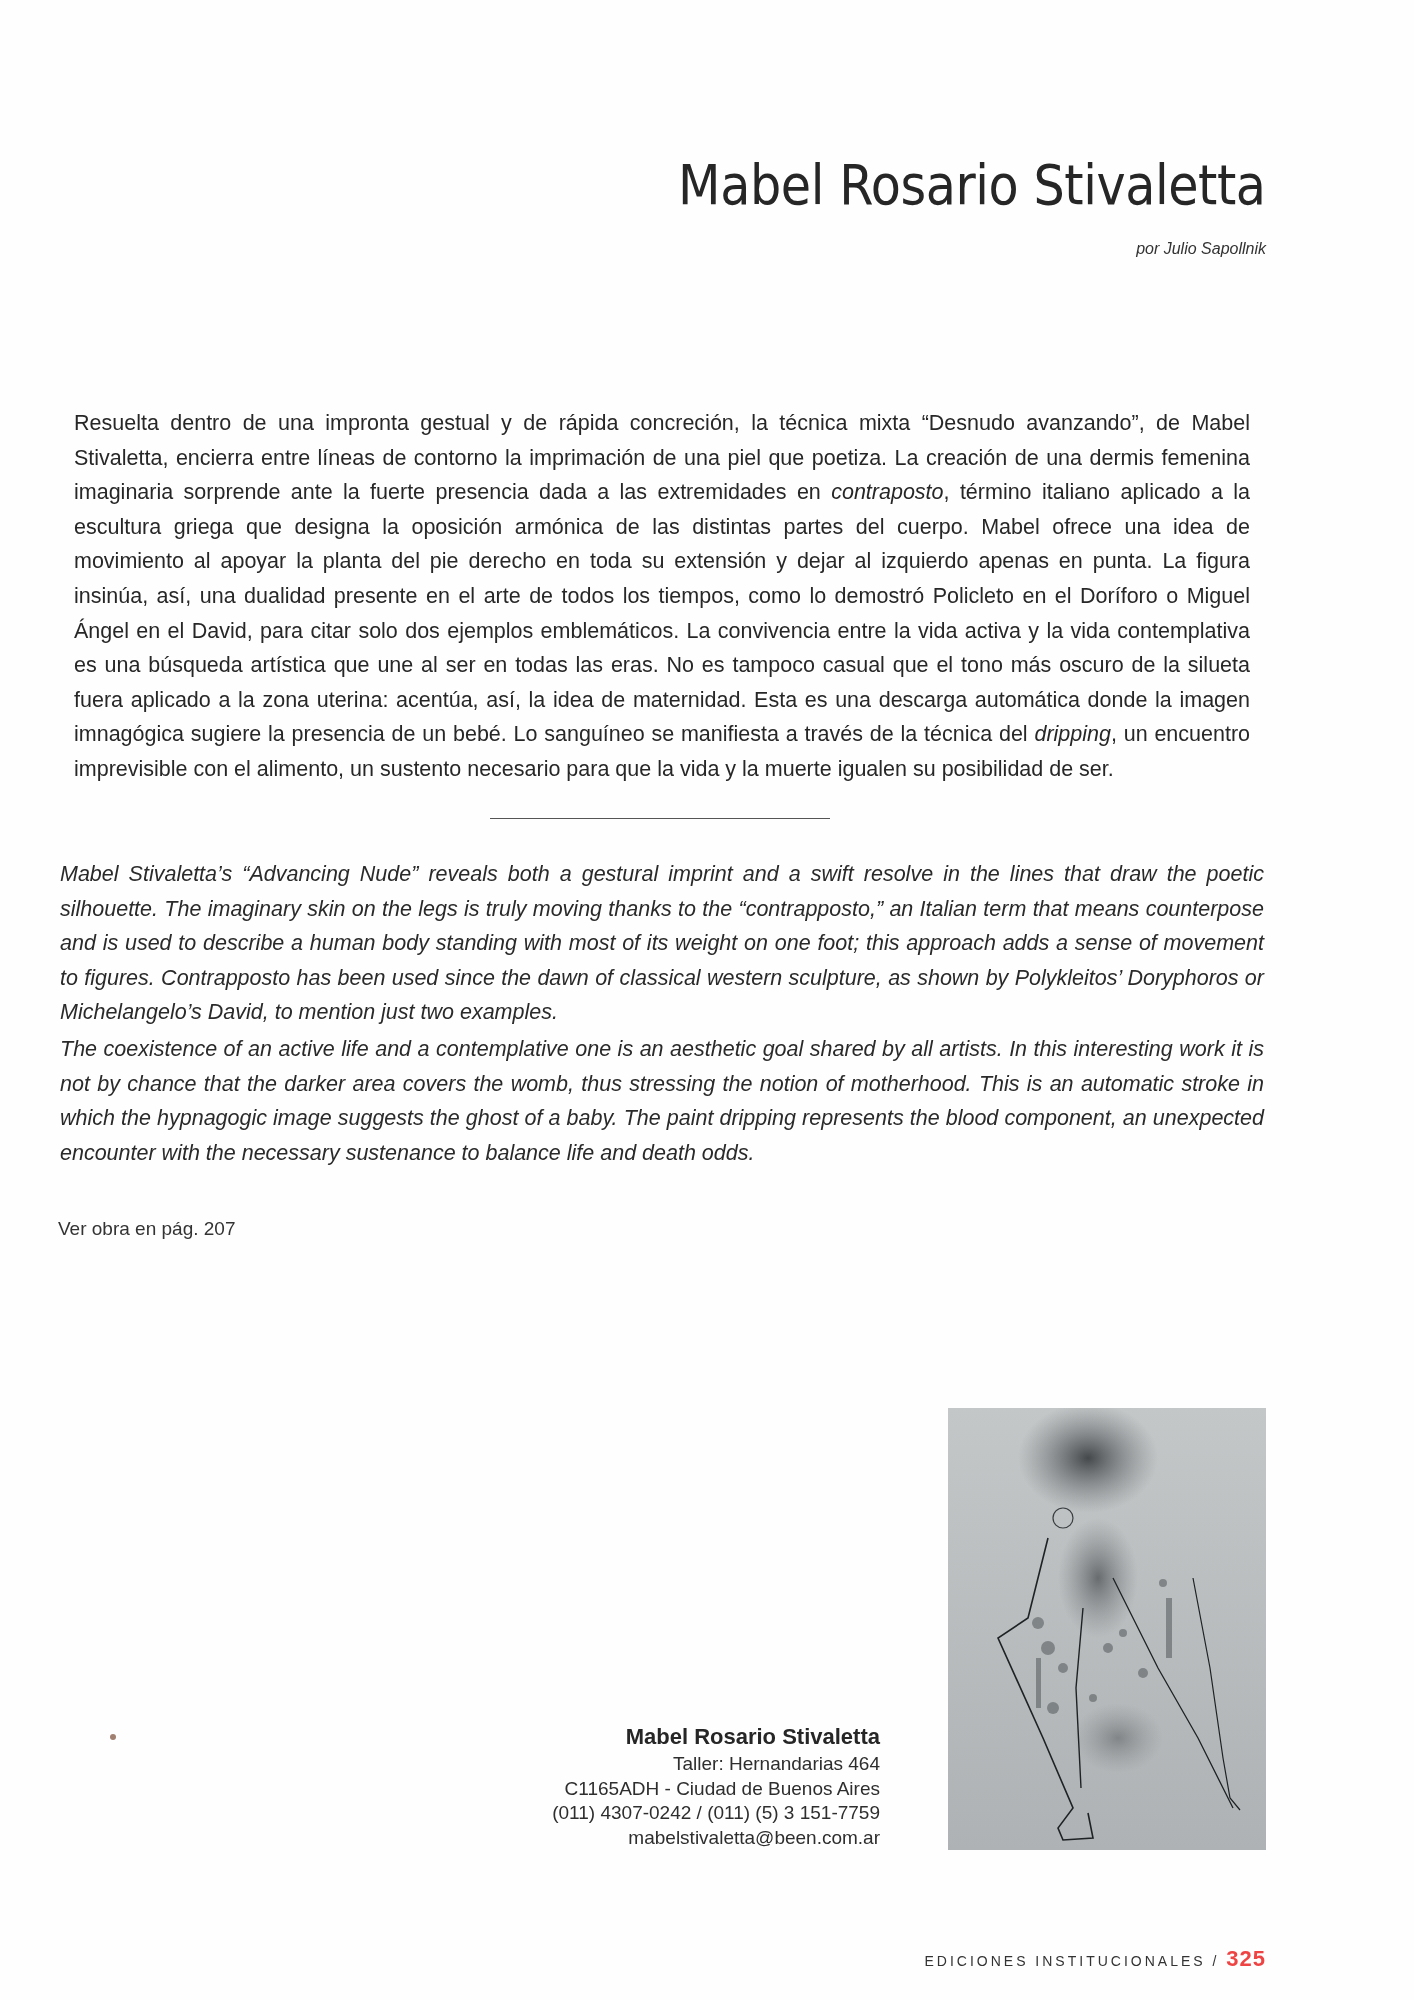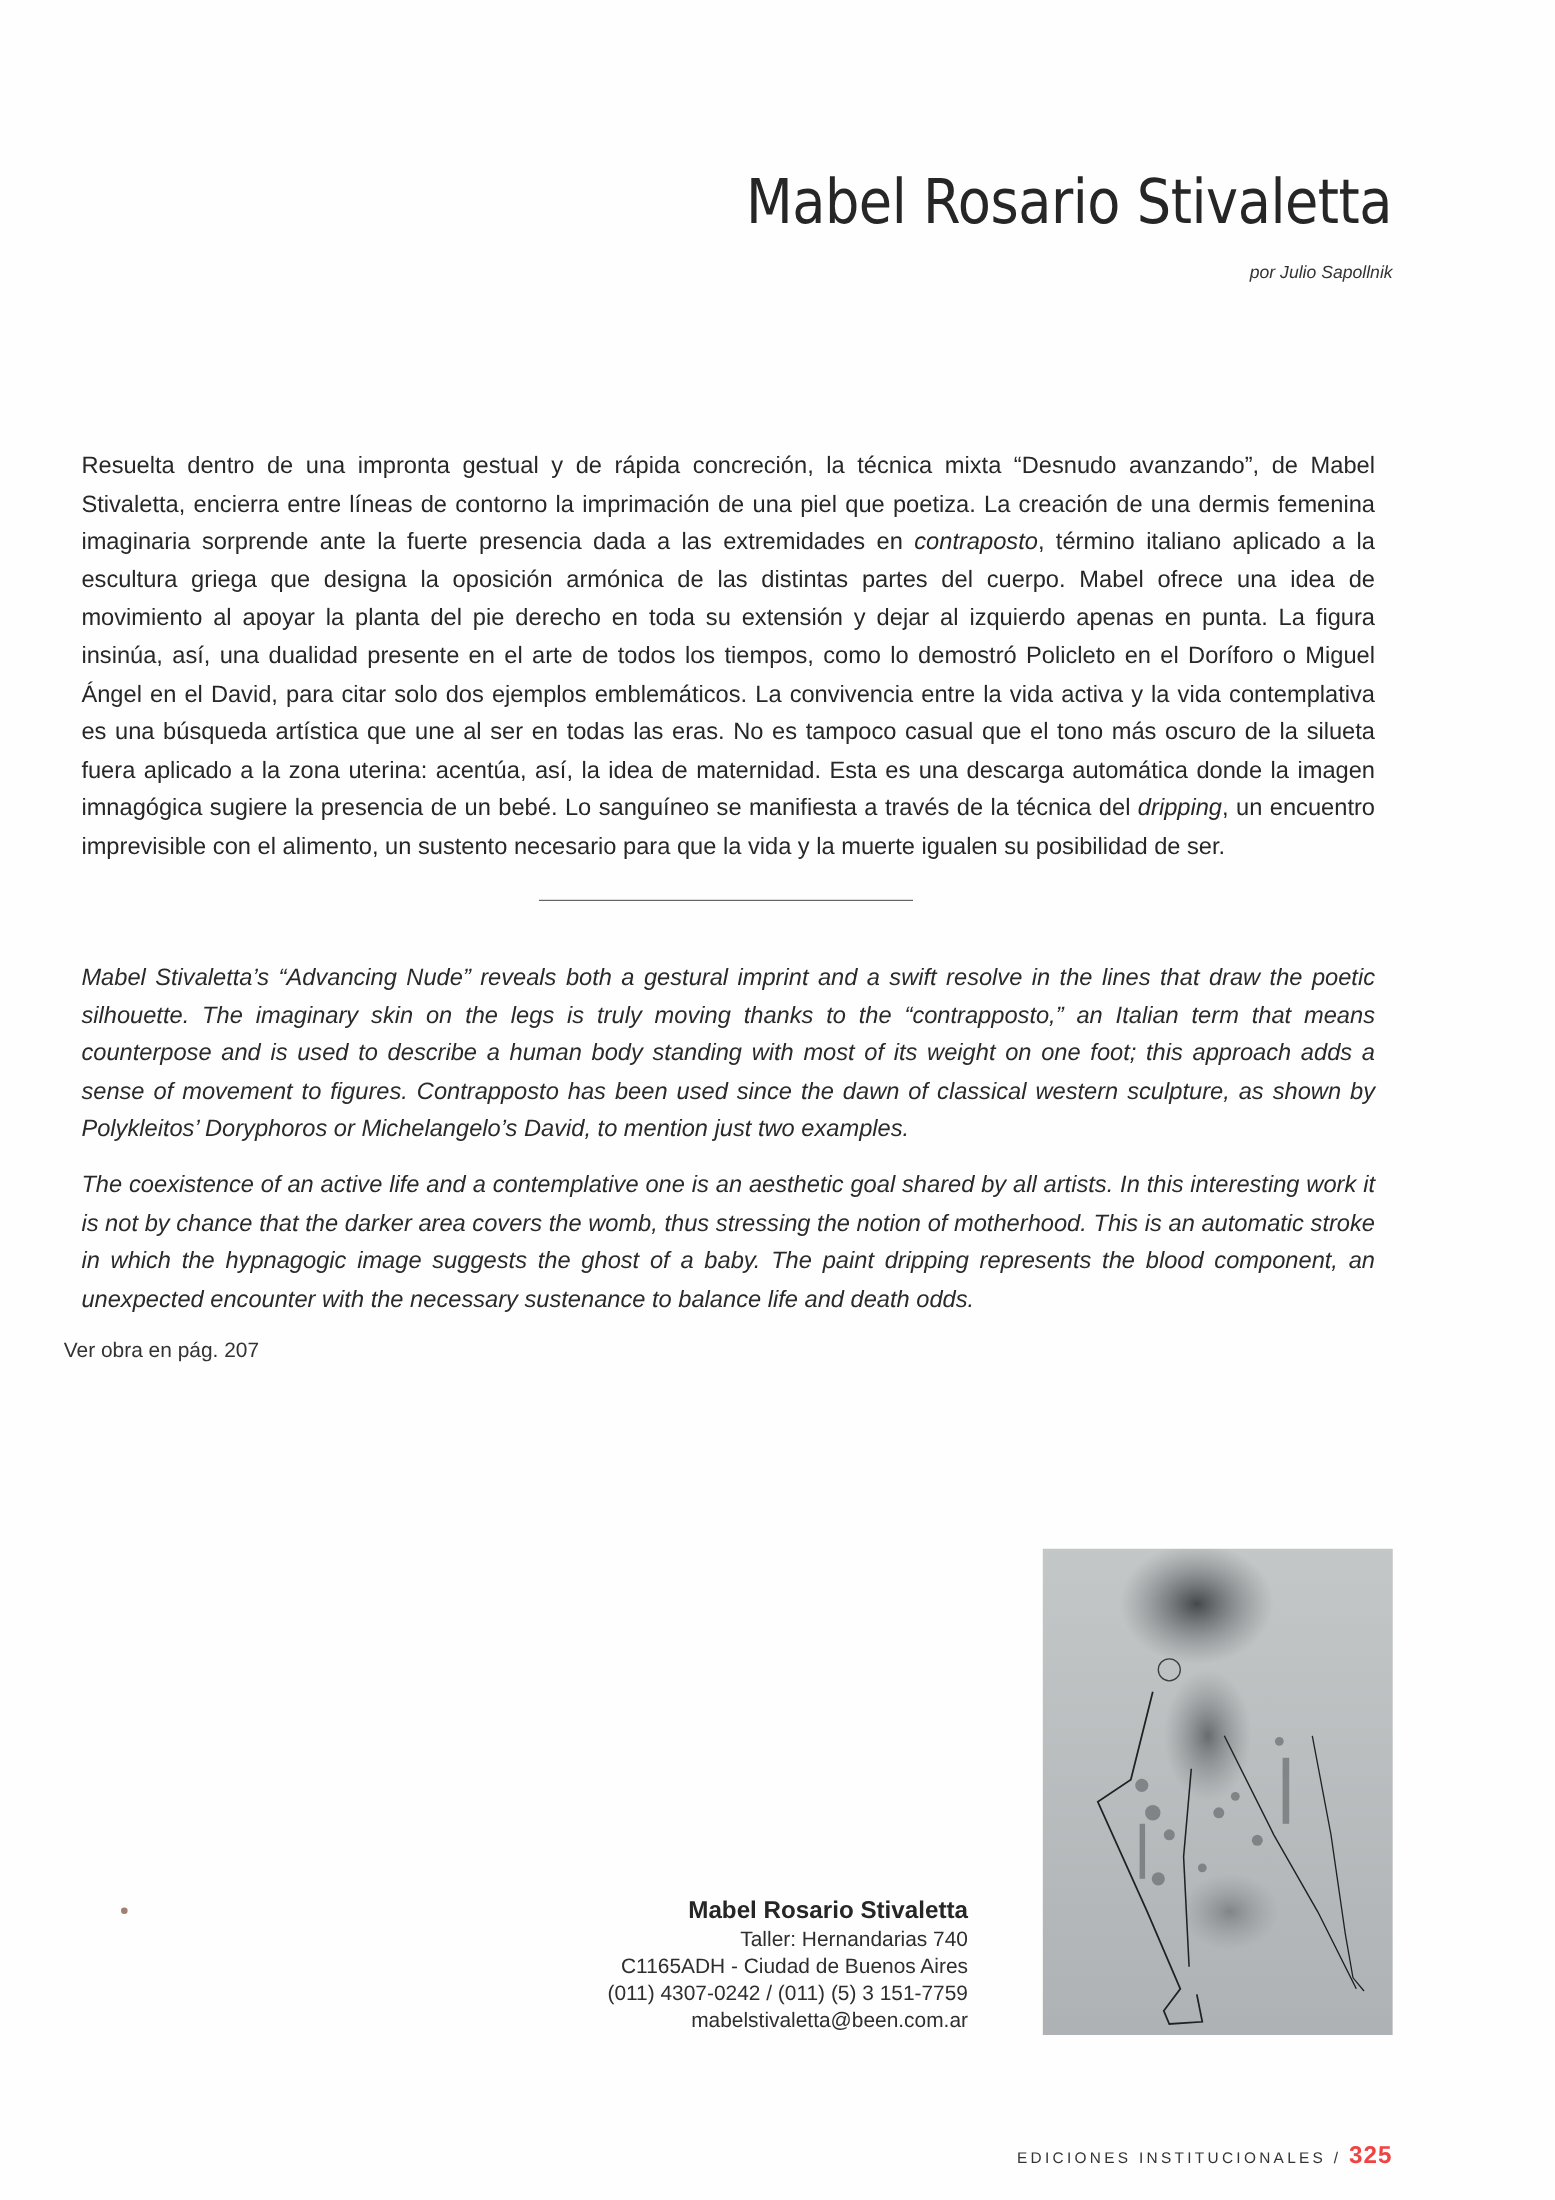--- a/index.html
+++ b/index.html
@@ -21,21 +21,21 @@
     }
     .es-text p { margin: 16px; }
     .divider {
       position: absolute; left: 490px; top: 818px; width: 340px; height: 0;
       border-top: 1.5px solid #555;
     }
     .en-text {
       position: absolute; left: 58px; top: 855px; width: 1208px;
       font-size: 21.5px; line-height: 34.6px; text-align: justify; font-style: italic; color: #2a2a2a;
     }
-    .en-text p { margin: 16px; }
+    .en-text p { margin: 2px; }
     .see-work { position: absolute; left: 58px; top: 1218px; font-size: 19px; color: #333; }
     .contact {
       position: absolute; right: 534px; top: 1722px; text-align: right; color: #2e2e2e;
       font-size: 19px; line-height: 24.5px;
     }
     .contact .name { font-weight: bold; font-size: 22px; line-height: 30px; color: #262626; }
     .artwork {
       position: absolute; left: 948px; top: 1408px; width: 318px; height: 442px;
       background: #b9bdbf; overflow: hidden;
     }
@@ -62,21 +62,21 @@
 
 <div class="en-text">
   <p>Mabel Stivaletta’s “Advancing Nude” reveals both a gestural imprint and a swift resolve in the lines that draw the poetic silhouette. The imaginary skin on the legs is truly moving thanks to the “contrapposto,” an Italian term that means counterpose and is used to describe a human body standing with most of its weight on one foot; this approach adds a sense of movement to figures. Contrapposto has been used since the dawn of classical western sculpture, as shown by Polykleitos’ Doryphoros or Michelangelo’s David, to mention just two examples.</p>
   <p>The coexistence of an active life and a contemplative one is an aesthetic goal shared by all artists. In this interesting work it is not by chance that the darker area covers the womb, thus stressing the notion of motherhood. This is an automatic stroke in which the hypnagogic image suggests the ghost of a baby. The paint dripping represents the blood component, an unexpected encounter with the necessary sustenance to balance life and death odds.</p>
 </div>
 
 <div class="see-work">Ver obra en pág. 207</div>
 
 <div class="contact">
   <div class="name">Mabel Rosario Stivaletta</div>
-  <div>Taller: Hernandarias 740</div>
+  <div>Taller: Hernandarias 464</div>
   <div>C1165ADH - Ciudad de Buenos Aires</div>
   <div>(011) 4307-0242 / (011) (5) 3 151-7759</div>
   <div>mabelstivaletta@been.com.ar</div>
 </div>
 
 <div class="artwork" title="Desnudo avanzando — ink and mixed-media drawing of a walking female nude">
   <svg viewBox="0 0 318 442" preserveAspectRatio="none">
     <defs>
       <radialGradient id="g1" cx="50%" cy="50%" r="50%">
         <stop offset="0%" stop-color="#3e4245" stop-opacity="0.95"></stop>

